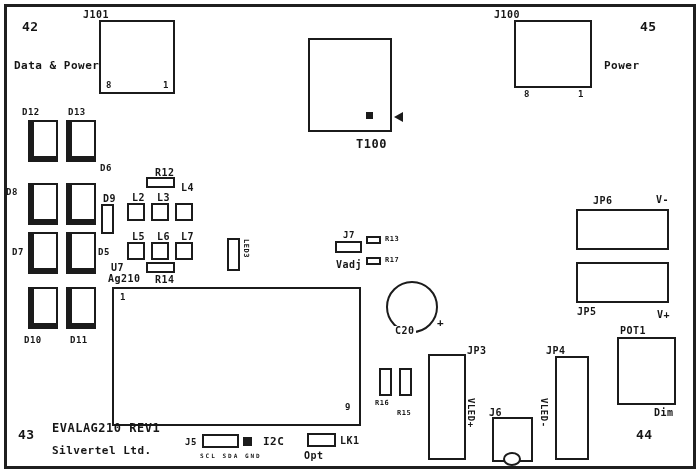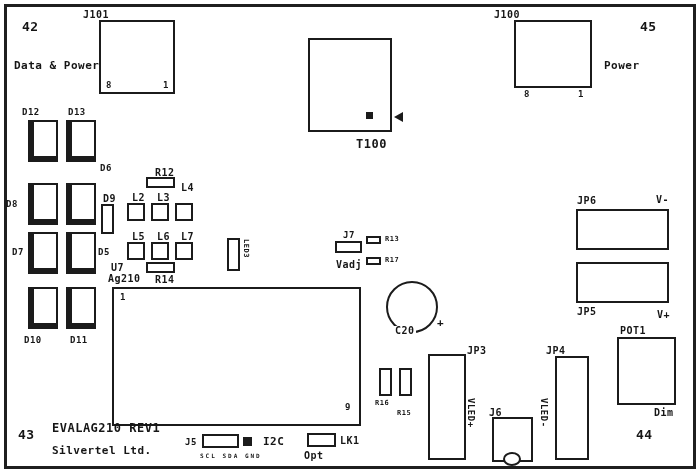--- a/index.html
+++ b/index.html
@@ -46,21 +46,21 @@
   <div class="box" style="left:308px;top:38px;width:84px;height:94px"></div>
   <div class="fill" style="left:366px;top:112px;width:7px;height:7px"></div>
   <div class="tri-left" style="left:394px;top:112px"></div>
   <span class="t t12" style="left:356px;top:138px">T100</span>
 
   <span class="t t9" style="left:22px;top:108px">D12</span>
   <span class="t t9" style="left:68px;top:108px">D13</span>
   <div class="box pkg" style="left:28px;top:120px;width:30px;height:42px"></div>
   <div class="box pkg" style="left:66px;top:120px;width:30px;height:42px"></div>
 
-  <span class="t t9" style="left:6px;top:200px">D8</span>
+  <span class="t t9" style="left:6px;top:188px">D8</span>
   <span class="t t9" style="left:100px;top:164px">D6</span>
   <div class="box pkg" style="left:28px;top:183px;width:30px;height:42px"></div>
   <div class="box pkg" style="left:66px;top:183px;width:30px;height:42px"></div>
 
   <span class="t t8" style="left:103px;top:194px">D9</span>
   <div class="box" style="left:101px;top:204px;width:13px;height:30px"></div>
 
   <span class="t t9" style="left:12px;top:248px">D7</span>
   <span class="t t9" style="left:98px;top:248px">D5</span>
   <div class="box pkg" style="left:28px;top:232px;width:30px;height:42px"></div>
@@ -107,21 +107,21 @@
 
   <div class="box" style="left:379px;top:368px;width:13px;height:28px"></div>
   <div class="box" style="left:399px;top:368px;width:13px;height:28px"></div>
   <span class="t t7" style="left:375px;top:400px">R16</span>
   <span class="t t7" style="left:397px;top:410px">R15</span>
 
   <div class="box circle" style="left:386px;top:281px;width:52px;height:52px"></div>
   <span class="t t8 onborder" style="left:394px;top:326px">C20</span>
   <span class="t t11" style="left:437px;top:317px">+</span>
 
-  <span class="t" style="left:577px;top:196px">JP6</span>
+  <span class="t" style="left:593px;top:196px">JP6</span>
   <span class="t" style="left:656px;top:195px">V-</span>
   <div class="box" style="left:576px;top:209px;width:93px;height:41px"></div>
   <div class="box" style="left:576px;top:262px;width:93px;height:41px"></div>
   <span class="t" style="left:577px;top:307px">JP5</span>
   <span class="t" style="left:657px;top:310px">V+</span>
 
   <span class="t" style="left:467px;top:346px">JP3</span>
   <div class="box" style="left:428px;top:354px;width:38px;height:106px"></div>
   <span class="t t9 vt" style="left:466px;top:398px">VLED+</span>
   <span class="t" style="left:546px;top:346px">JP4</span>

